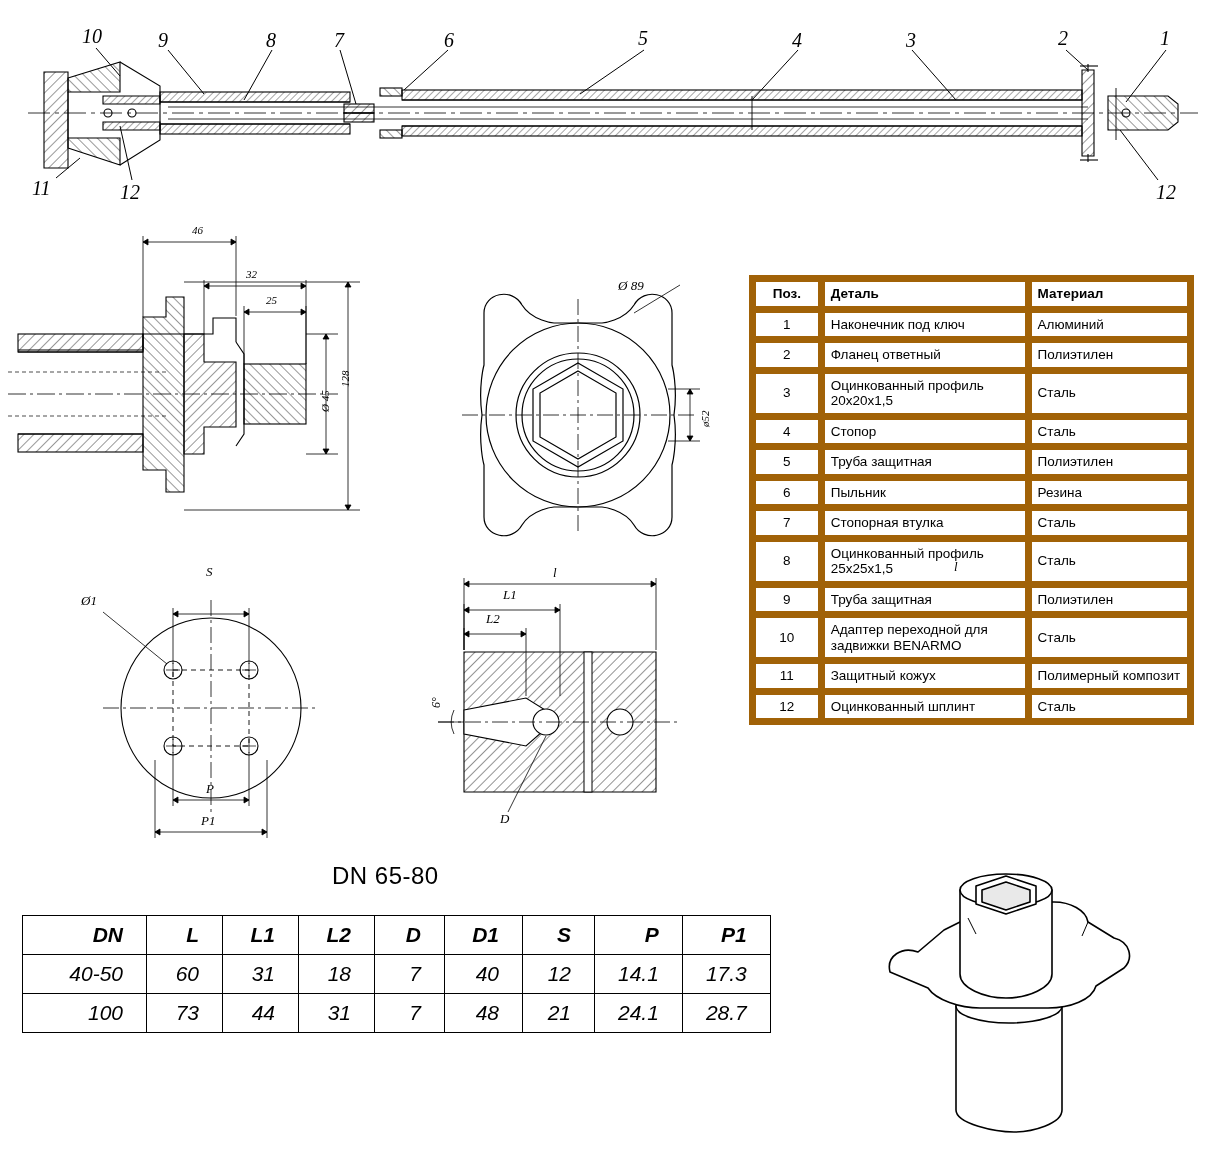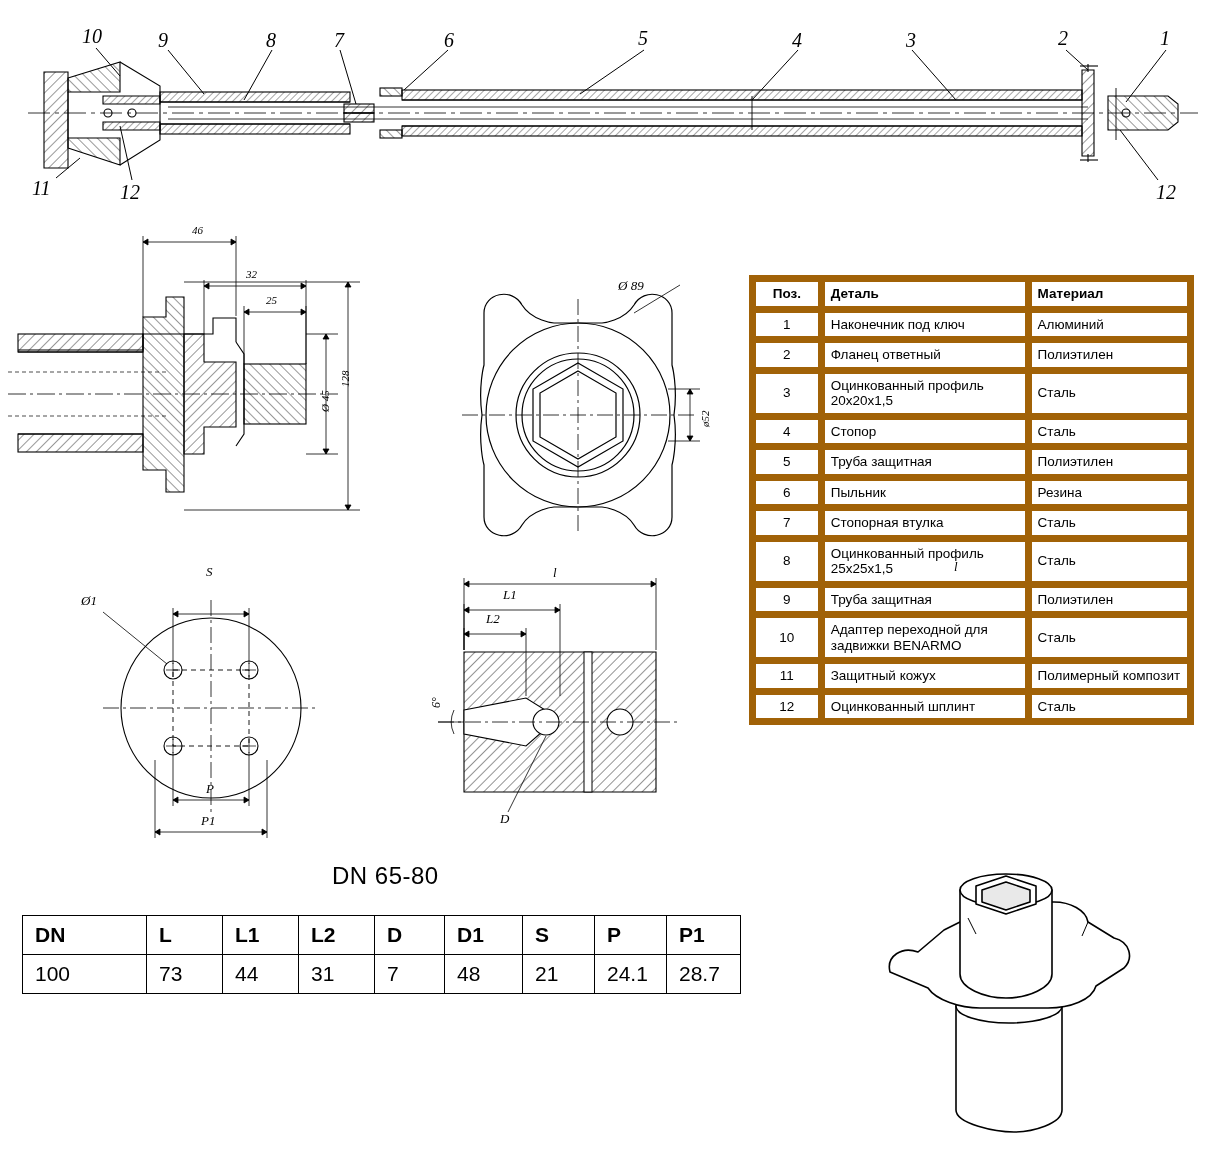--- a/index.html
+++ b/index.html
@@ -60,24 +60,25 @@
   
   #dn-table {
     position: absolute;
     left: 14px;
     top: 915px;
     border-collapse: collapse;
     font-size: 21px;
   }
   #dn-table td, #dn-table th {
     border: 1.5px solid #000;
-    padding: 4px 12px;
-    text-align: left;
+    padding: 4px 23px;
+    text-align: right;
     line-height: 1.2;
     height: 30px;
+    font-style: italic;
   }
   #dn-table thead th { font-weight: bold; }
   #dn-table col.c0 { width: 124px; }
   #dn-table col.c1 { width: 76px; }
   #dn-table col.c2 { width: 76px; }
   #dn-table col.c3 { width: 76px; }
   #dn-table col.c4 { width: 70px; }
   #dn-table col.c5 { width: 78px; }
   #dn-table col.c6 { width: 72px; }
   #dn-table col.c7 { width: 72px; }
@@ -502,20 +503,31 @@
         <th>L2</th>
         <th>D</th>
         <th>D1</th>
         <th>S</th>
         <th>P</th>
         <th>P1</th>
       </tr>
     </thead>
     <tbody>
       <tr>
+        <td>40-50</td>
+        <td>60</td>
+        <td>31</td>
+        <td>18</td>
+        <td>7</td>
+        <td>40</td>
+        <td>12</td>
+        <td>14.1</td>
+        <td>17.3</td>
+      </tr>
+      <tr>
         <td>100</td>
         <td>73</td>
         <td>44</td>
         <td>31</td>
         <td>7</td>
         <td>48</td>
         <td>21</td>
         <td>24.1</td>
         <td>28.7</td>
       </tr>

